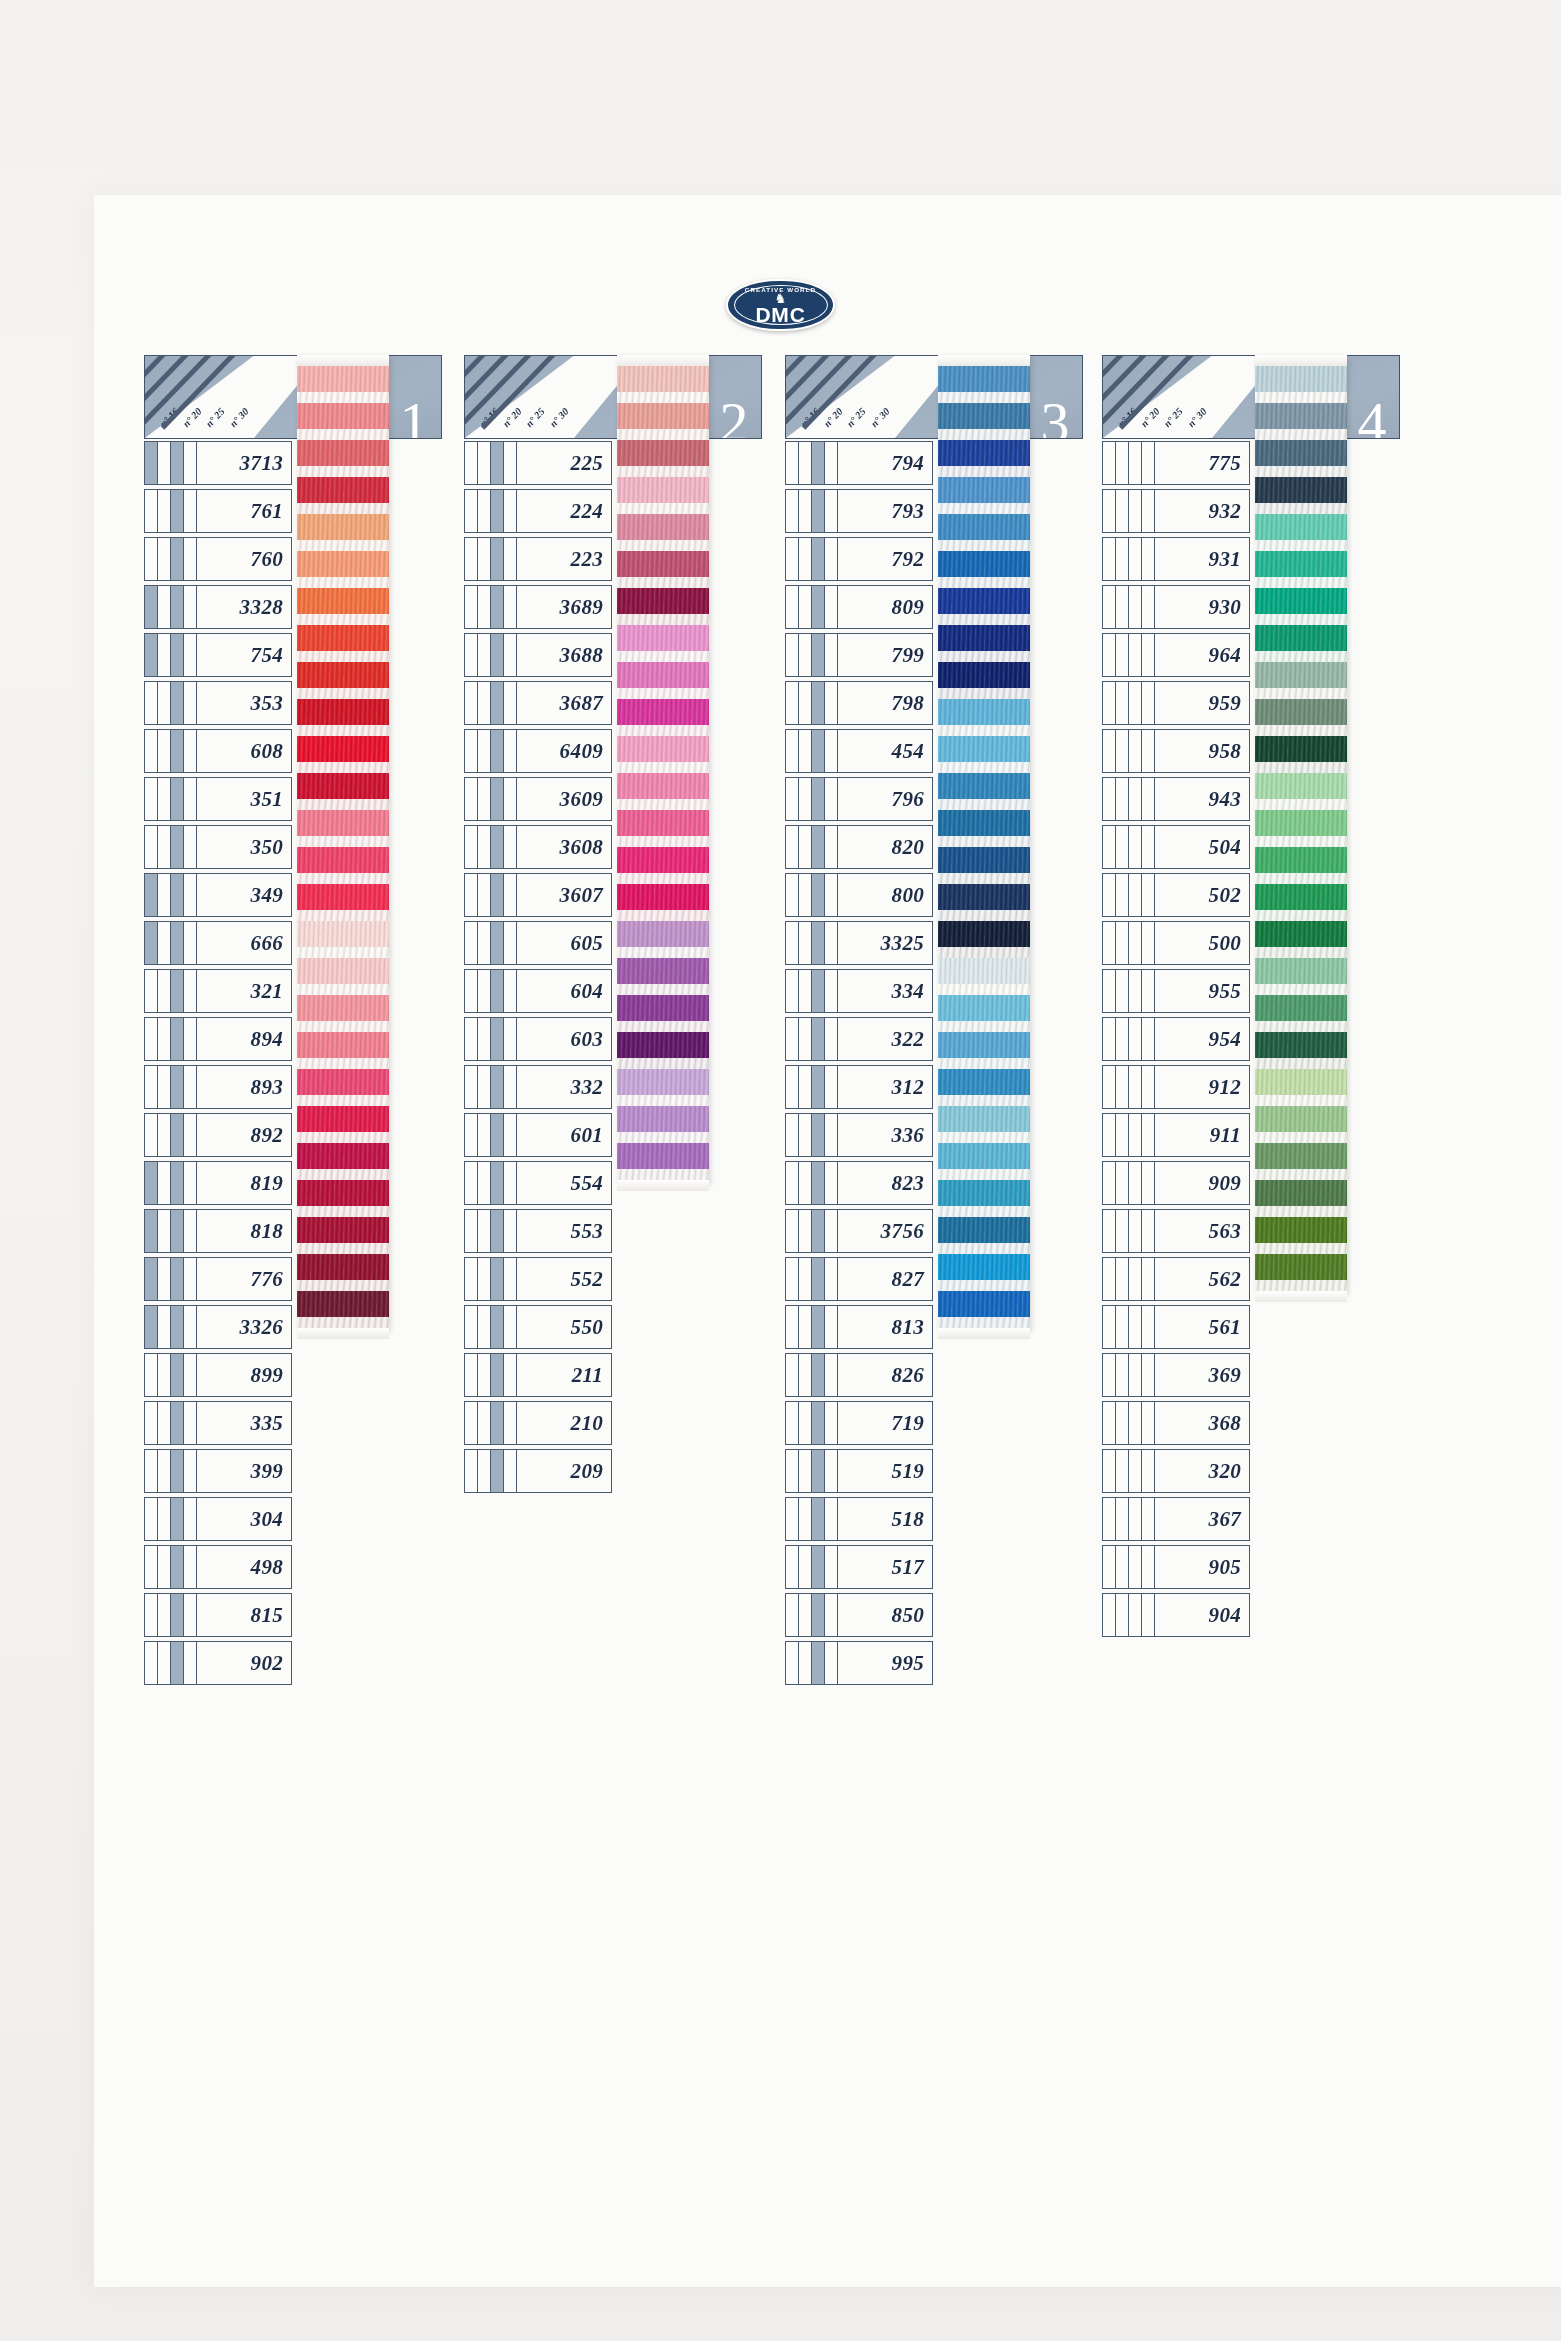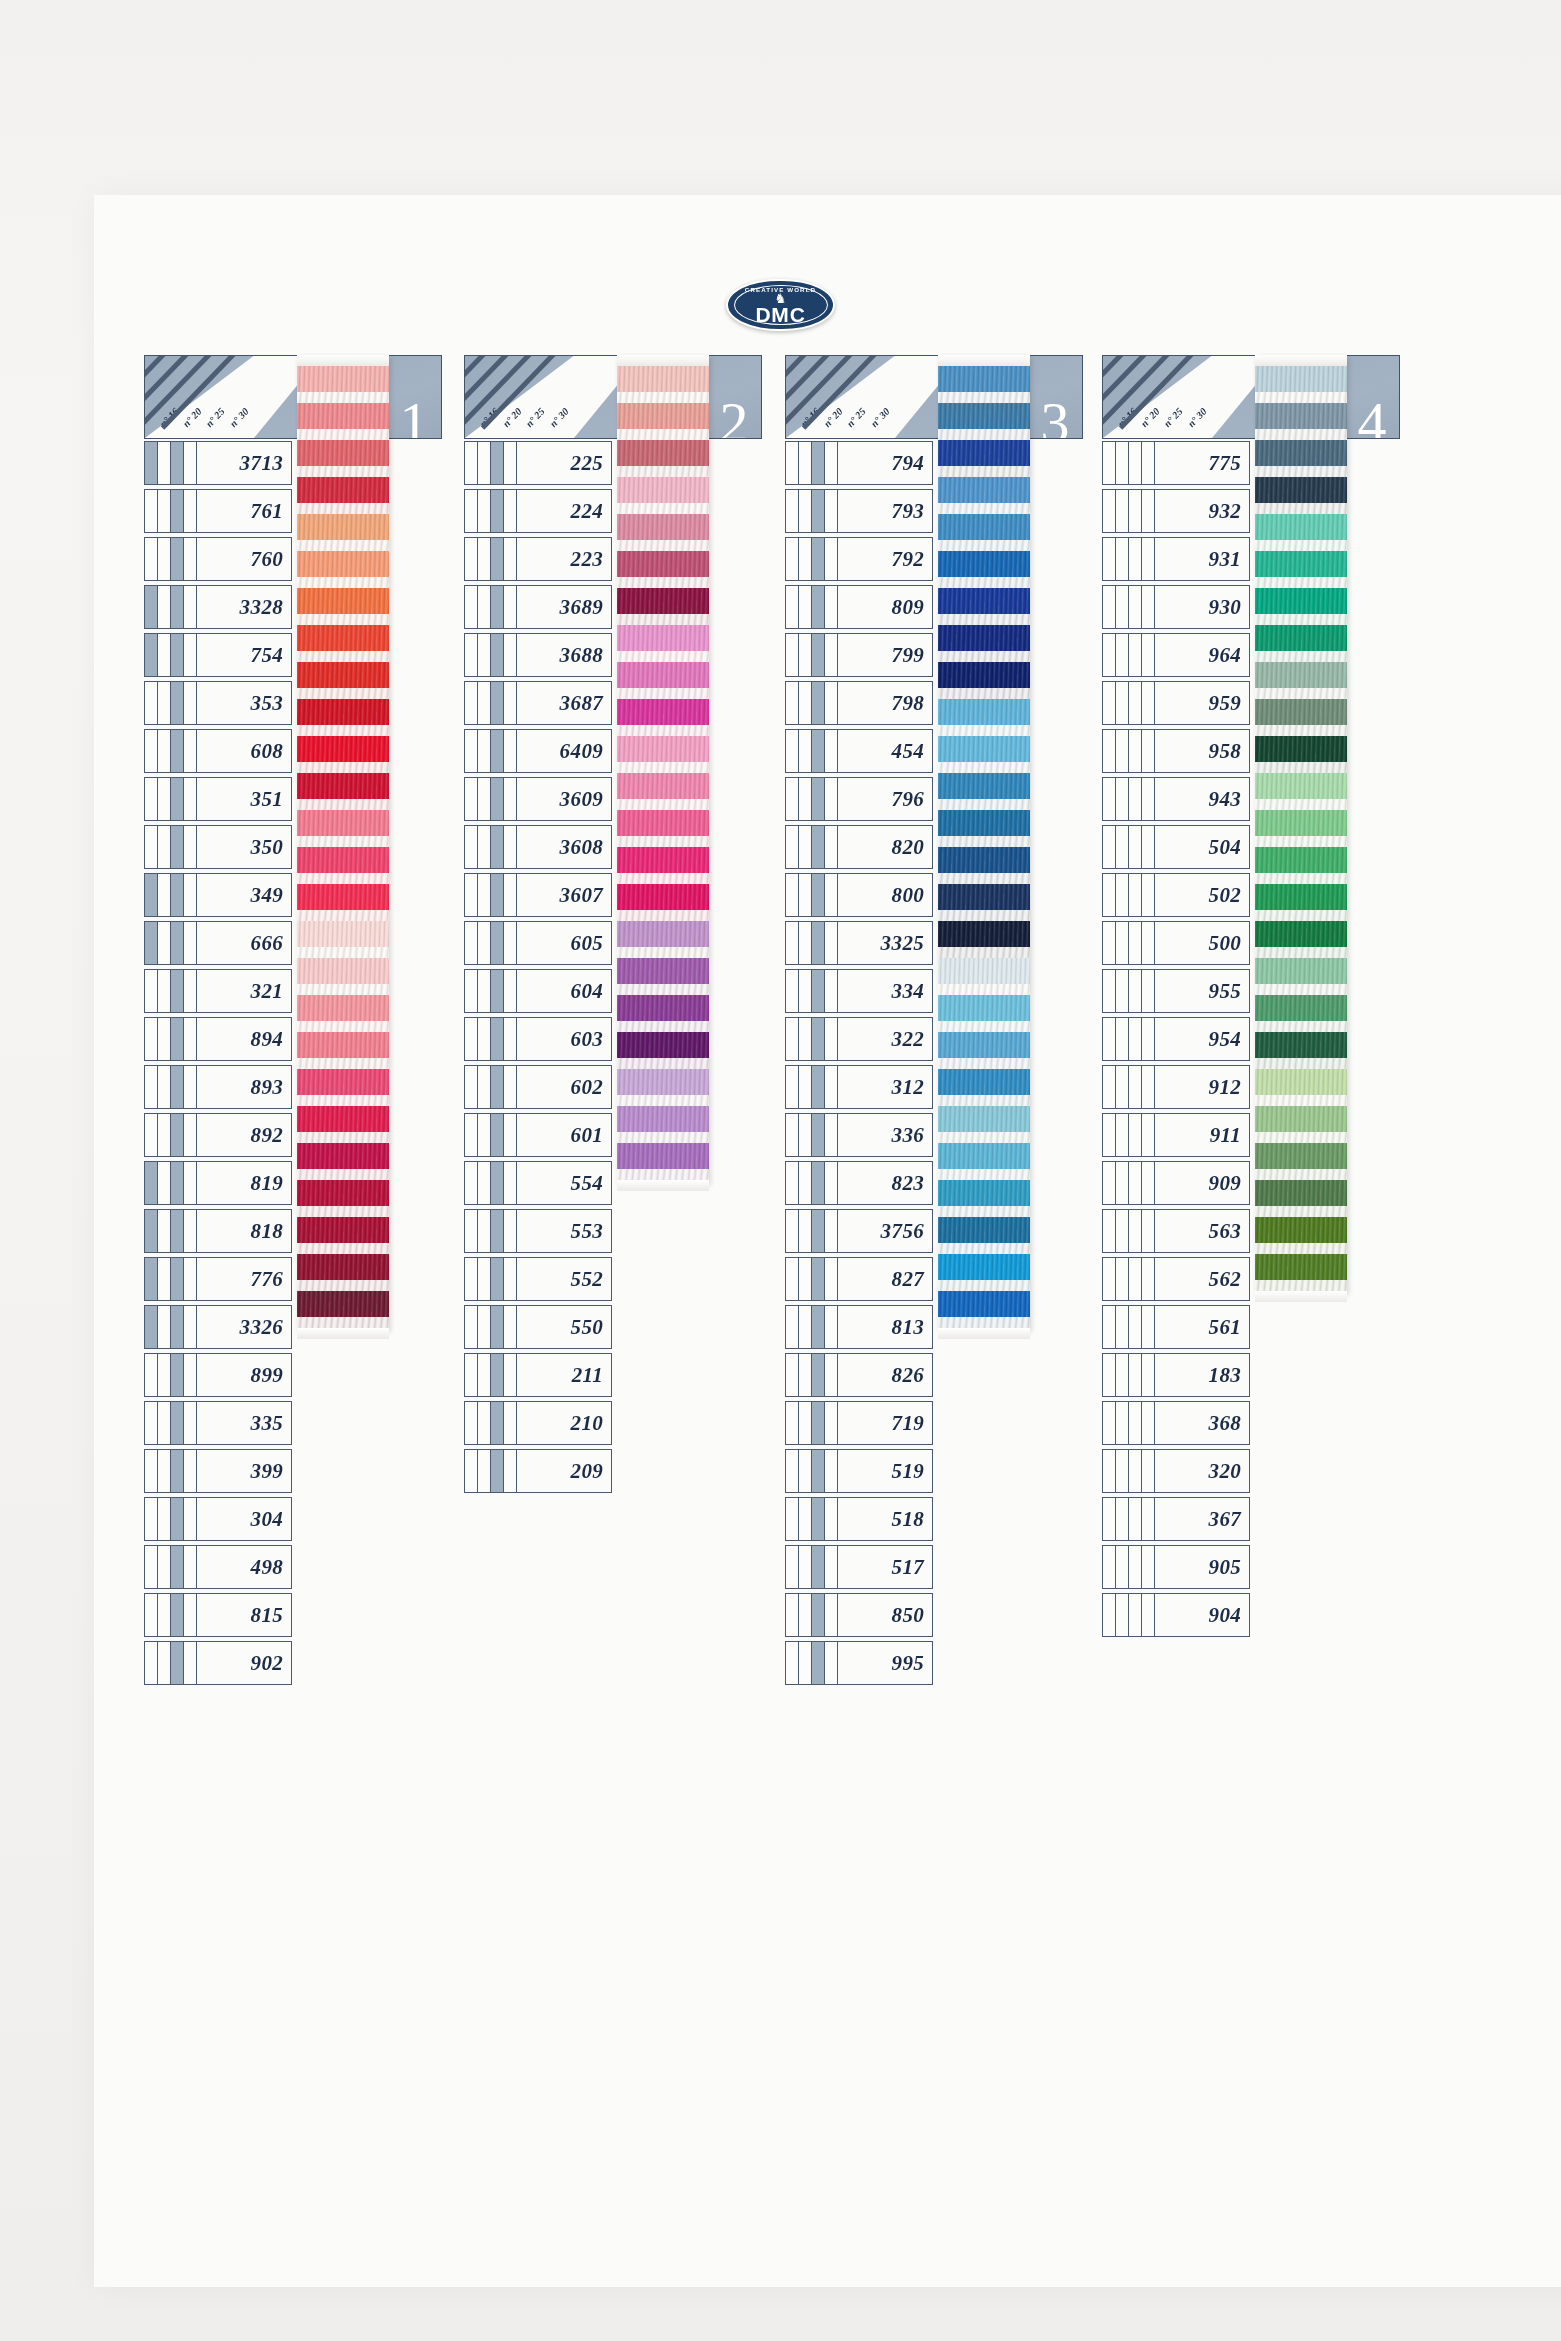--- a/index.html
+++ b/index.html
@@ -716,21 +716,21 @@
           </div>
           <div class="numcell">603</div>
         </div>
         <div class="trow">
           <div class="checks">
             <div class="chk"></div>
             <div class="chk"></div>
             <div class="chk on"></div>
             <div class="chk"></div>
           </div>
-          <div class="numcell">602</div>
+          <div class="numcell">332</div>
         </div>
         <div class="trow">
           <div class="checks">
             <div class="chk"></div>
             <div class="chk"></div>
             <div class="chk on"></div>
             <div class="chk"></div>
           </div>
           <div class="numcell">601</div>
         </div>
@@ -1388,21 +1388,21 @@
           </div>
           <div class="numcell">561</div>
         </div>
         <div class="trow">
           <div class="checks">
             <div class="chk"></div>
             <div class="chk"></div>
             <div class="chk"></div>
             <div class="chk"></div>
           </div>
-          <div class="numcell">183</div>
+          <div class="numcell">369</div>
         </div>
         <div class="trow">
           <div class="checks">
             <div class="chk"></div>
             <div class="chk"></div>
             <div class="chk"></div>
             <div class="chk"></div>
           </div>
           <div class="numcell">368</div>
         </div>

